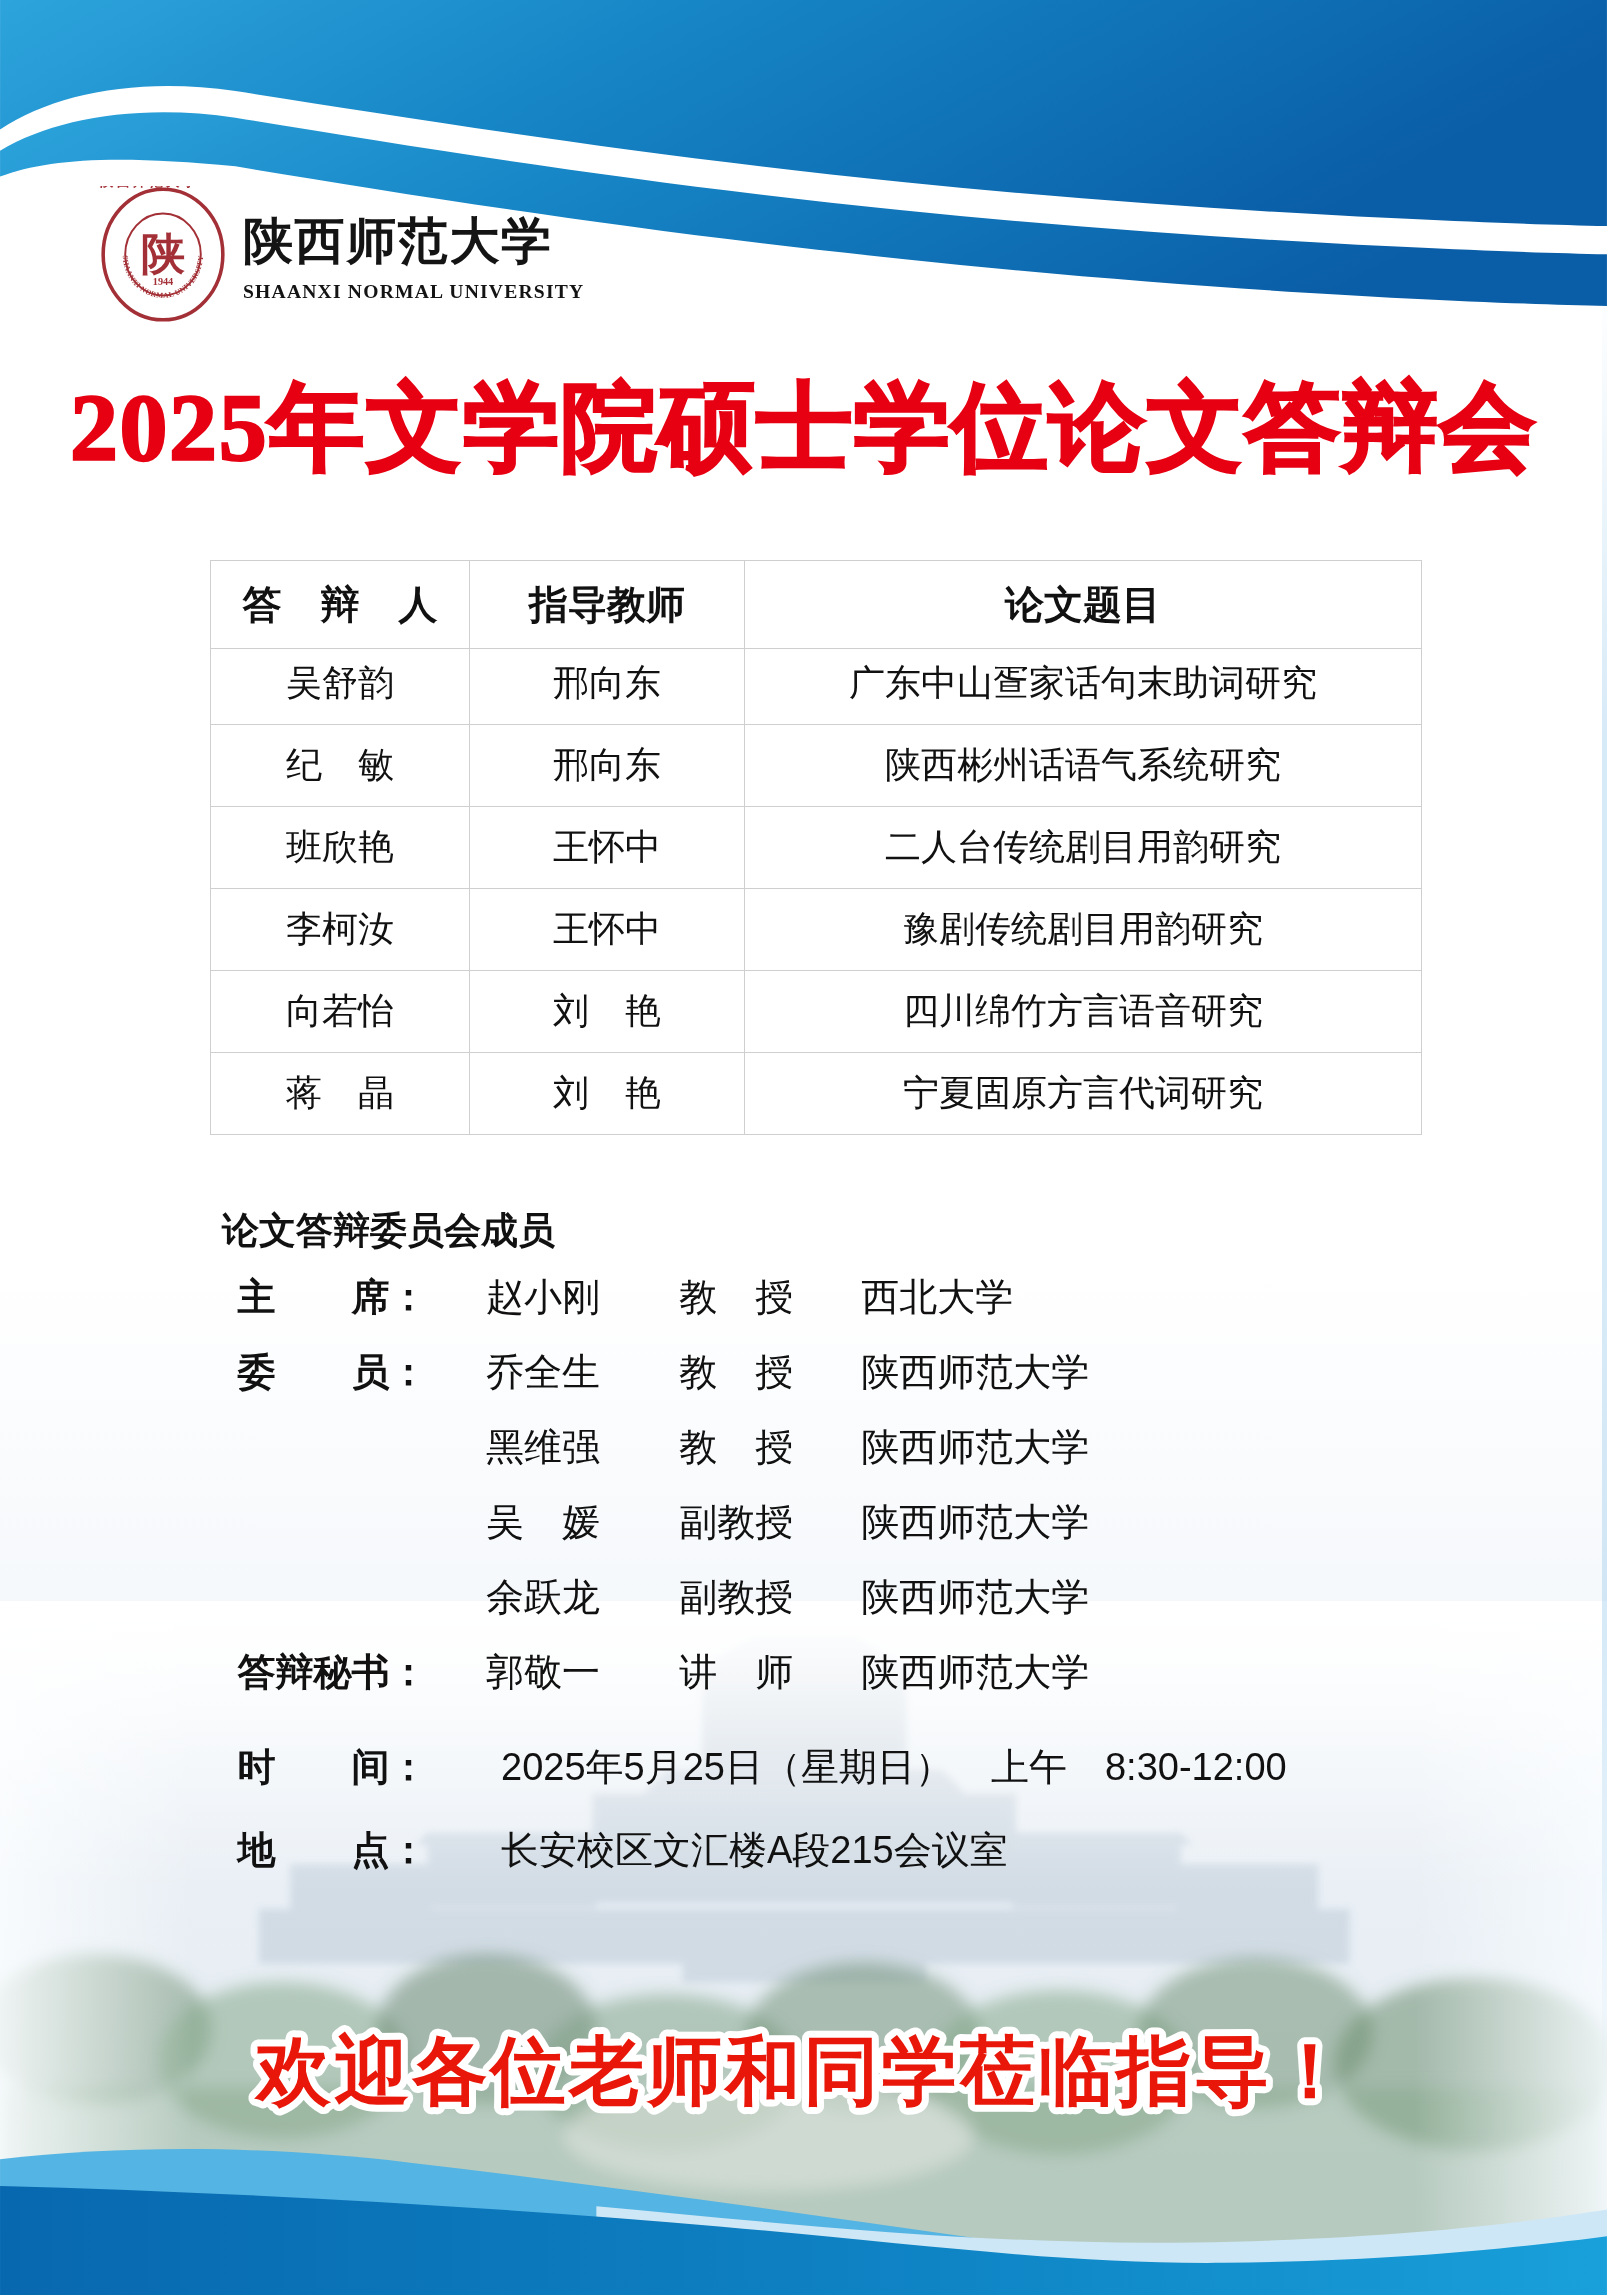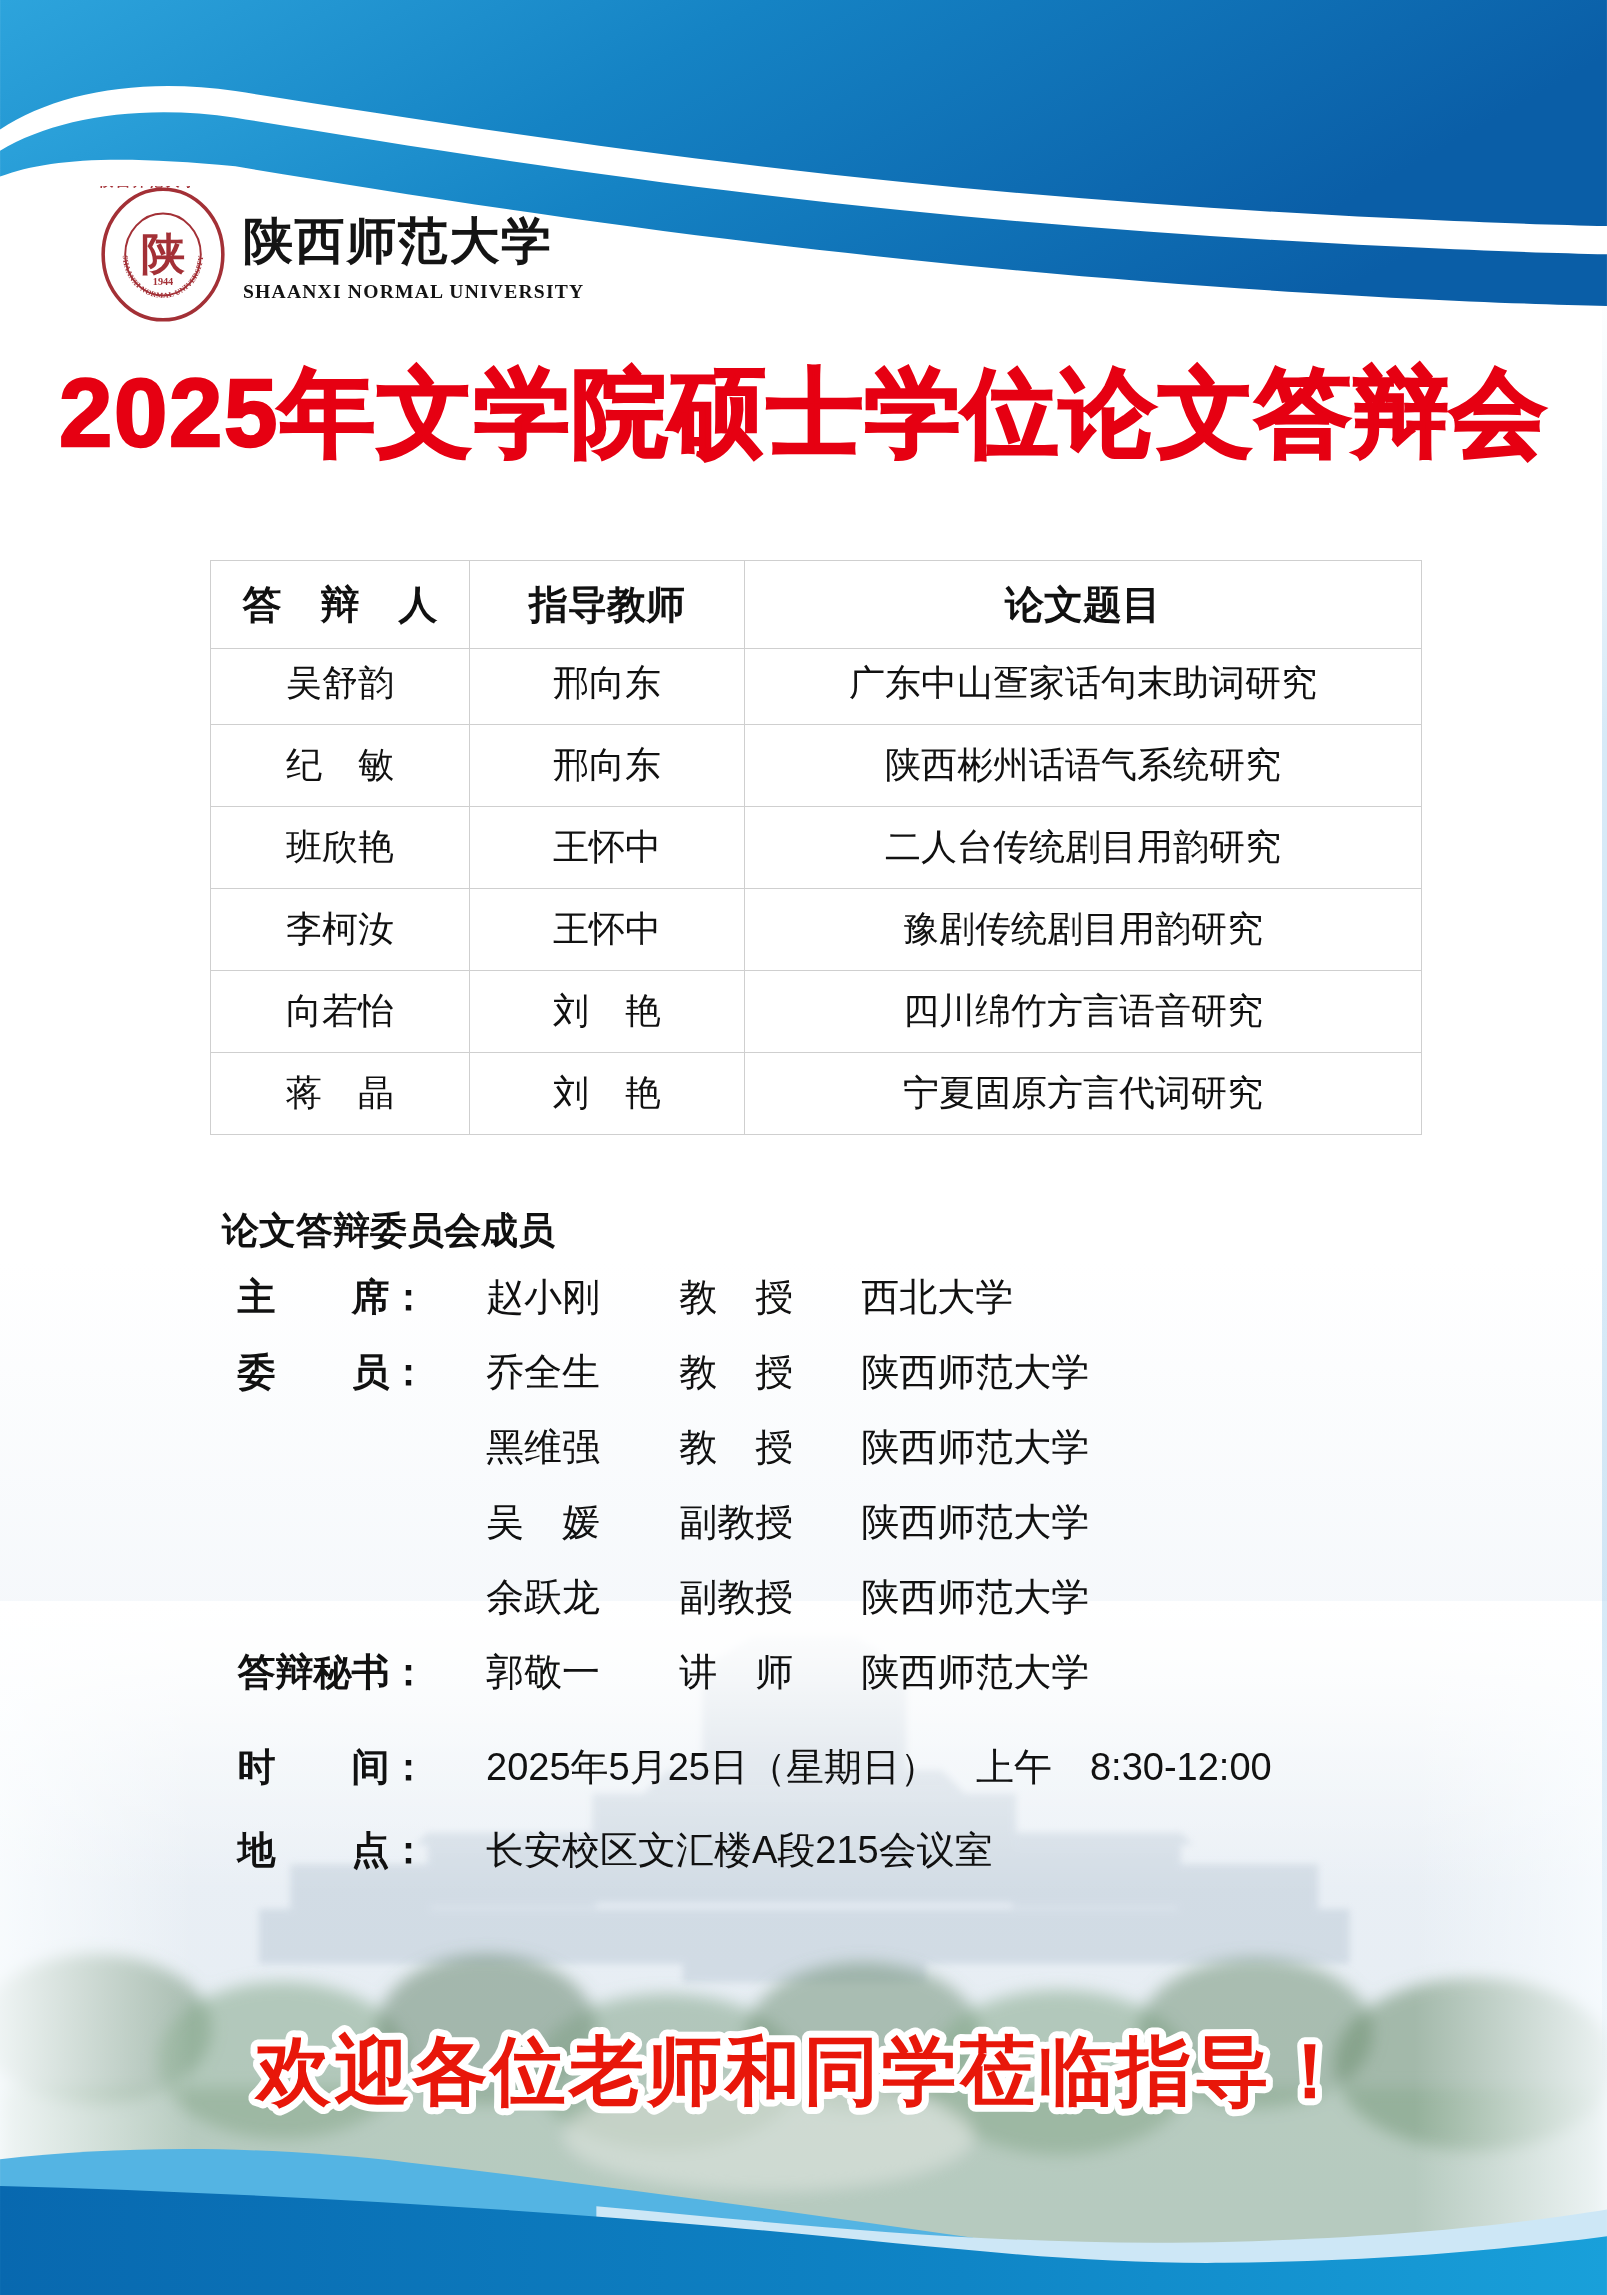--- a/index.html
+++ b/index.html
@@ -23,41 +23,41 @@
   .waves{left:0;top:0;z-index:4;pointer-events:none;}
   
   .logo-row{left:0;top:177px;width:706px;height:157px;z-index:5;}
   .seal{position:absolute;left:100px;top:9.4px;width:126px;height:137px;}
   .wordmark{position:absolute;left:243px;top:31px;width:330px;}
   .wordmark .cn{font-family:"Liberation Serif","DejaVu Serif",serif;font-weight:700;
     font-size:50px;letter-spacing:1.6px;color:#141414;white-space:nowrap;}
   .wordmark .en{font-family:"Liberation Serif","DejaVu Serif",serif;font-weight:700;
     font-size:19.6px;letter-spacing:1.2px;color:#141414;margin-top:6.3px;white-space:nowrap;}
   
-  .title{left:0;top:354px;width:1607px;height:118px;z-index:5;
+  .title{left:0;top:369px;width:1607px;height:118px;z-index:5;
     text-align:center;font-size:96px;font-weight:900;color:#e60012;
-    -webkit-text-stroke:2.4px #e60012;letter-spacing:1.6px;white-space:nowrap;line-height:118px;}
+    -webkit-text-stroke:2.4px #e60012;letter-spacing:1.6px;white-space:nowrap;line-height:118px;font-family:Liberation Serif, serif;}
   
   .dtable{left:210px;top:560px;width:1211px;z-index:5;display:grid;
     grid-template-columns:259px 275px 677px;grid-auto-rows:82px;
     background:#fff;border-top:1.6px solid #cfcfcf;border-left:1.6px solid #cfcfcf;}
   .dtable>div{border-right:1.6px solid #cfcfcf;border-bottom:1.6px solid #cfcfcf;
     display:flex;align-items:center;justify-content:center;font-size:36px;white-space:nowrap;}
   .dtable .th{height:87px;font-size:39px;font-weight:800;}
   
   .committee{left:222px;top:1202px;width:1201px;z-index:5;}
   .committee .heading{height:58px;line-height:58px;font-size:37px;font-weight:800;}
   .crow{height:75px;display:flex;align-items:center;font-size:38px;white-space:nowrap;}
   .crow .lbl{display:inline-block;width:221px;font-weight:800;text-align:center;}
   .crow .nm{display:inline-block;width:187px;margin-left:43px;}
   .crow .ttl{display:inline-block;width:157px;margin-left:6.3px;}
   .crow .org{display:inline-block;margin-left:25px;}
   .crow.time{margin-top:20.4px;}
   .crow.place{margin-top:7.8px;}
-  .crow .val{display:inline-block;margin-left:43px;}
+  .crow .val{display:inline-block;margin-left:58px;}
   
   .welcome{left:0;top:2005px;width:1607px;height:133px;z-index:6;}
   
   .edge{right:0;top:283px;width:4.7px;height:1805px;z-index:2;
     background:linear-gradient(180deg,rgba(150,200,235,0),rgba(150,200,235,.38) 25%,rgba(150,200,235,.38) 75%,rgba(150,200,235,0));}
 </style>
 </head>
 <body>
 
 <div class="poster">

